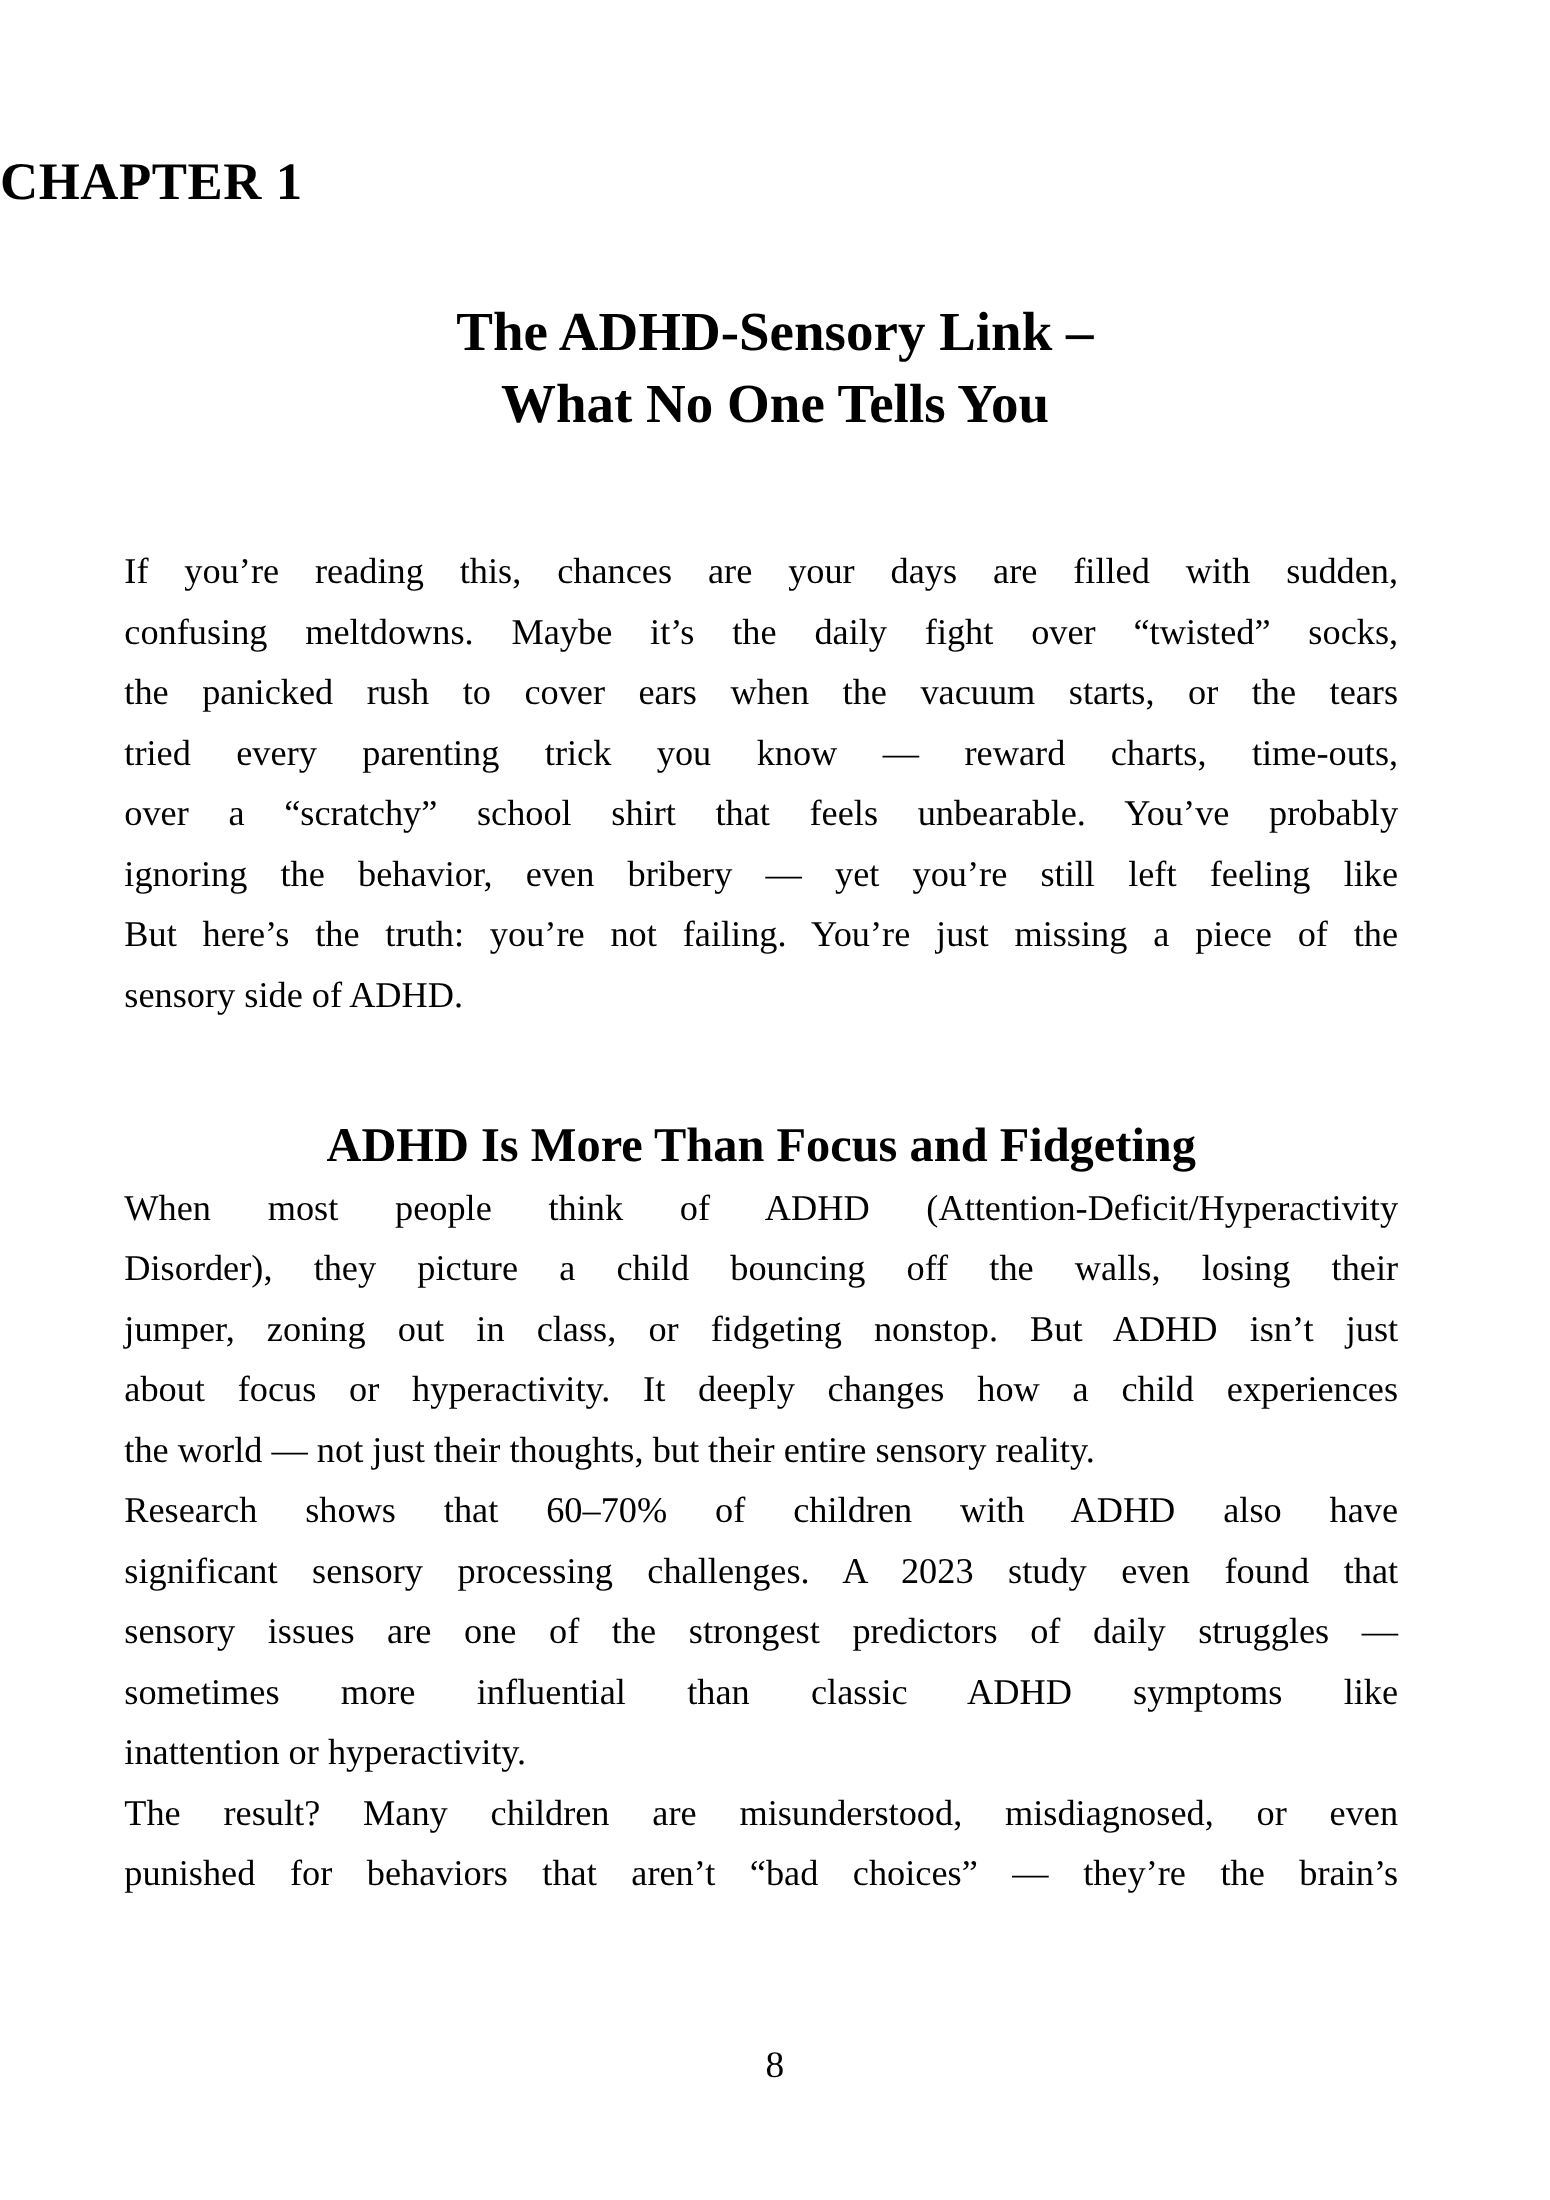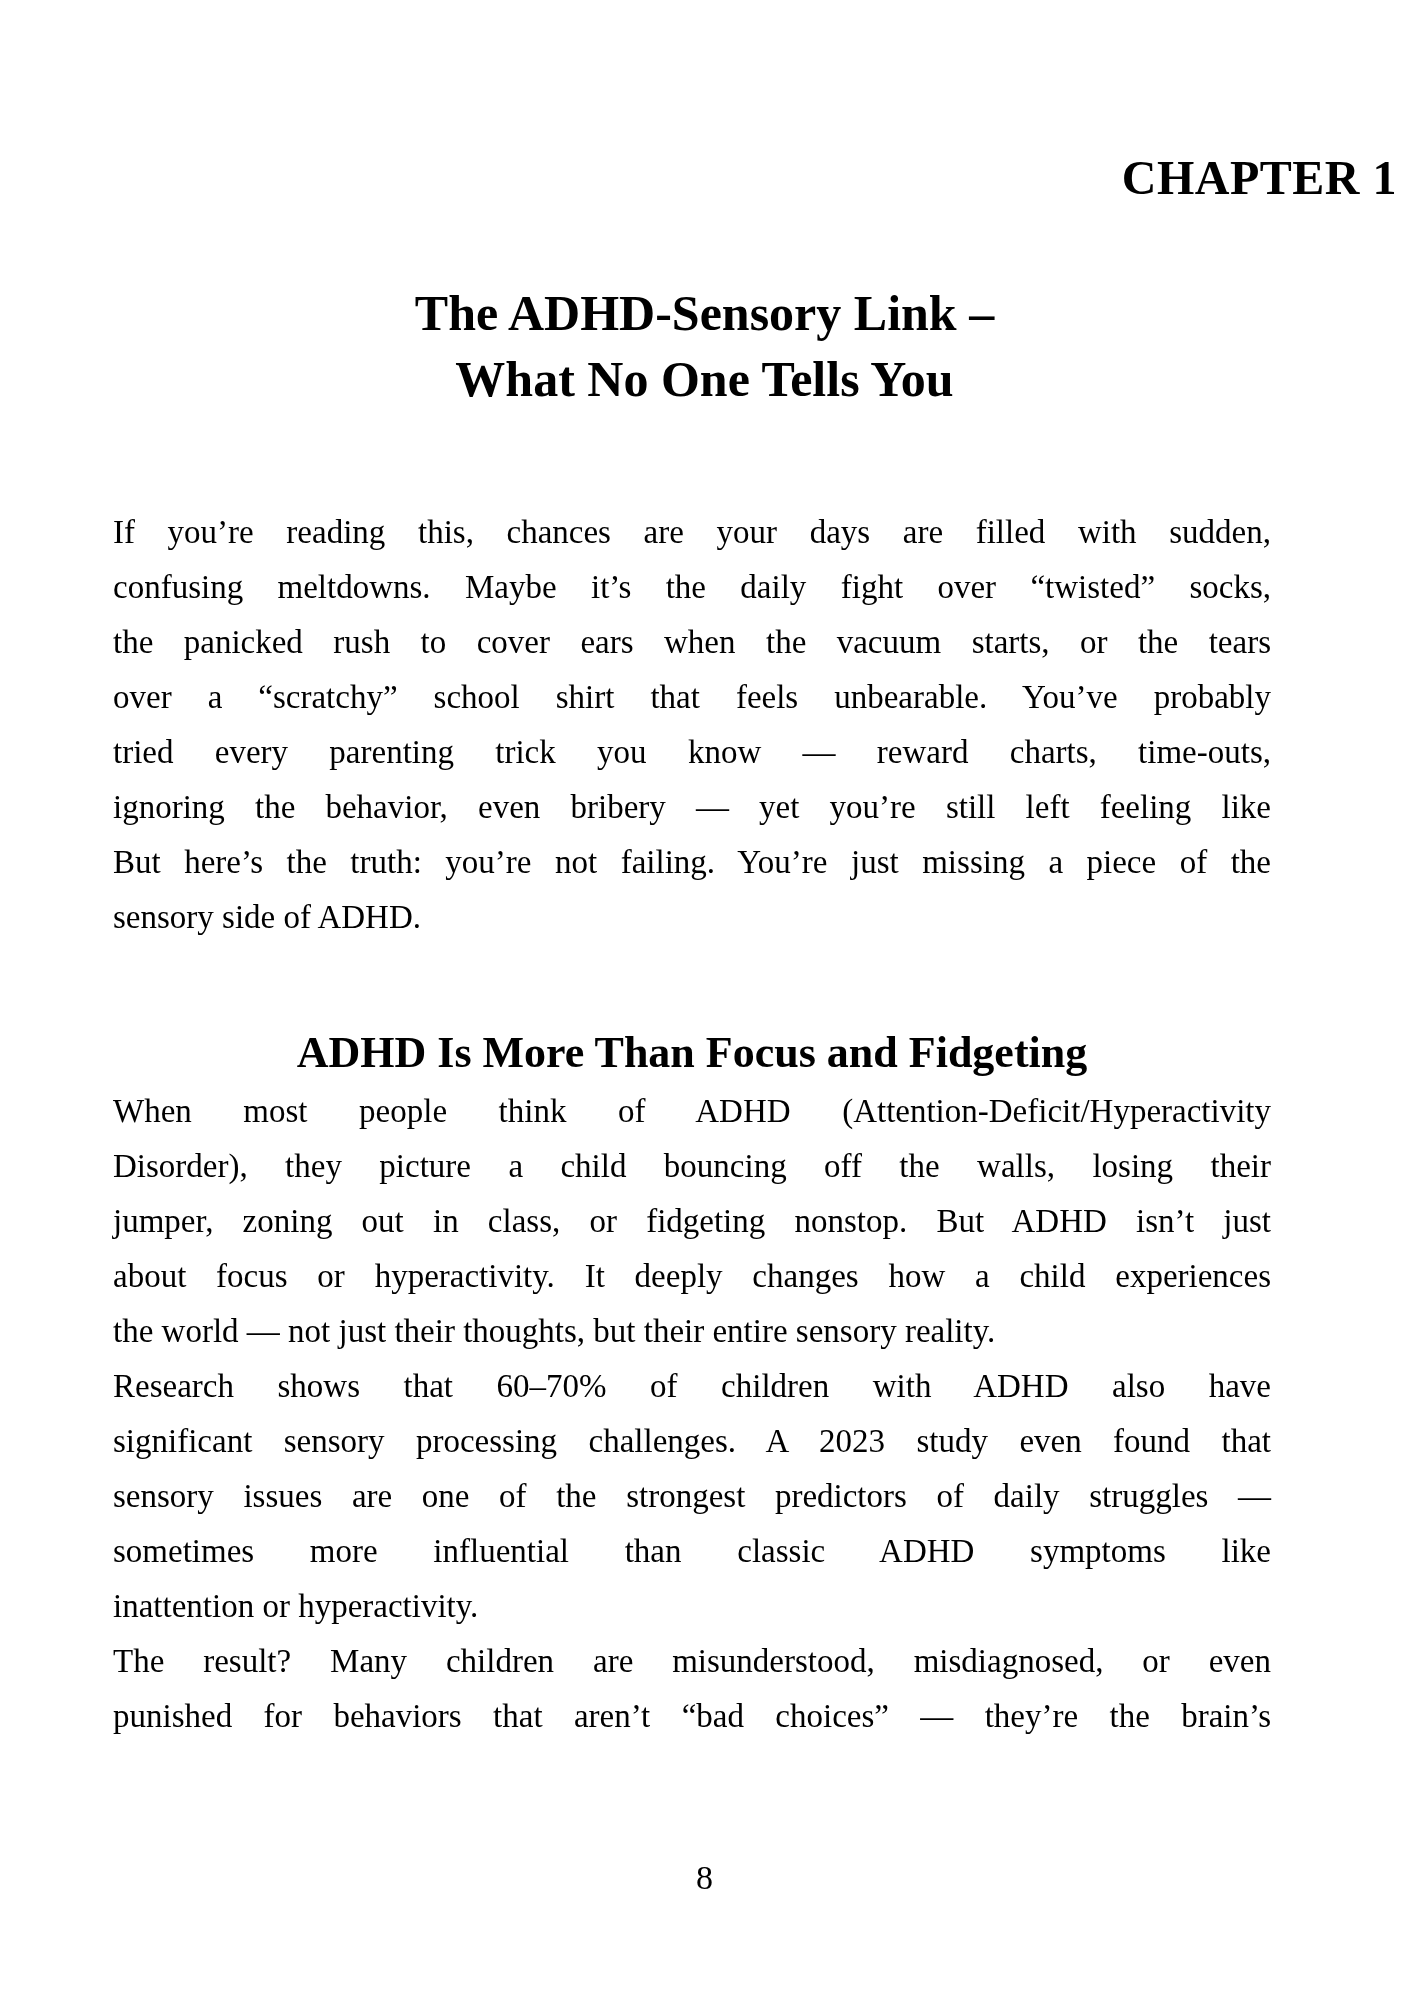--- a/index.html
+++ b/index.html
@@ -11,26 +11,26 @@
     position: relative;
     width: 1409px;
     height: 2000px;
     background: #ffffff;
     color: #000000;
     font-family: "Liberation Serif", serif;
     overflow: hidden;
     box-sizing: border-box;
   }
   .chapter-heading {
-    margin: 12px;
+    margin: 0;
     padding-top: 142px;
     font-size: 48px;
     line-height: 48px;
     font-weight: 700;
-    text-align: right;
+    text-align: left;
     letter-spacing: 0.5px;
   }
   .book-title {
     margin: 78px 0 0 0;
     font-size: 50px;
     line-height: 66px;
     font-weight: 700;
     text-align: center;
   }
   .body-text {
@@ -74,22 +74,22 @@
   <h2 class="book-title">
     <div>The ADHD-Sensory Link –</div>
     <div>What No One Tells You</div>
   </h2>
 
   <div class="body-text">
       <div class="paragraph">
         <div class="line j">If you’re reading this, chances are your days are filled with sudden,</div>
         <div class="line j">confusing meltdowns. Maybe it’s the daily fight over “twisted” socks,</div>
         <div class="line j">the panicked rush to cover ears when the vacuum starts, or the tears</div>
+        <div class="line j">tried every parenting trick you know — reward charts, time-outs,</div>
         <div class="line j">over a “scratchy” school shirt that feels unbearable. You’ve probably</div>
-        <div class="line j">tried every parenting trick you know — reward charts, time-outs,</div>
         <div class="line j">ignoring the behavior, even bribery — yet you’re still left feeling like</div>
       </div>
       <div class="paragraph">
         <div class="line j">But here’s the truth: you’re not failing. You’re just missing a piece of the</div>
         <div class="line">sensory side of ADHD.</div>
       </div>
       <h2 class="section-heading">ADHD Is More Than Focus and Fidgeting</h2>
       <div class="paragraph">
         <div class="line j">When most people think of ADHD (Attention-Deficit/Hyperactivity</div>
         <div class="line j">Disorder), they picture a child bouncing off the walls, losing their</div>

